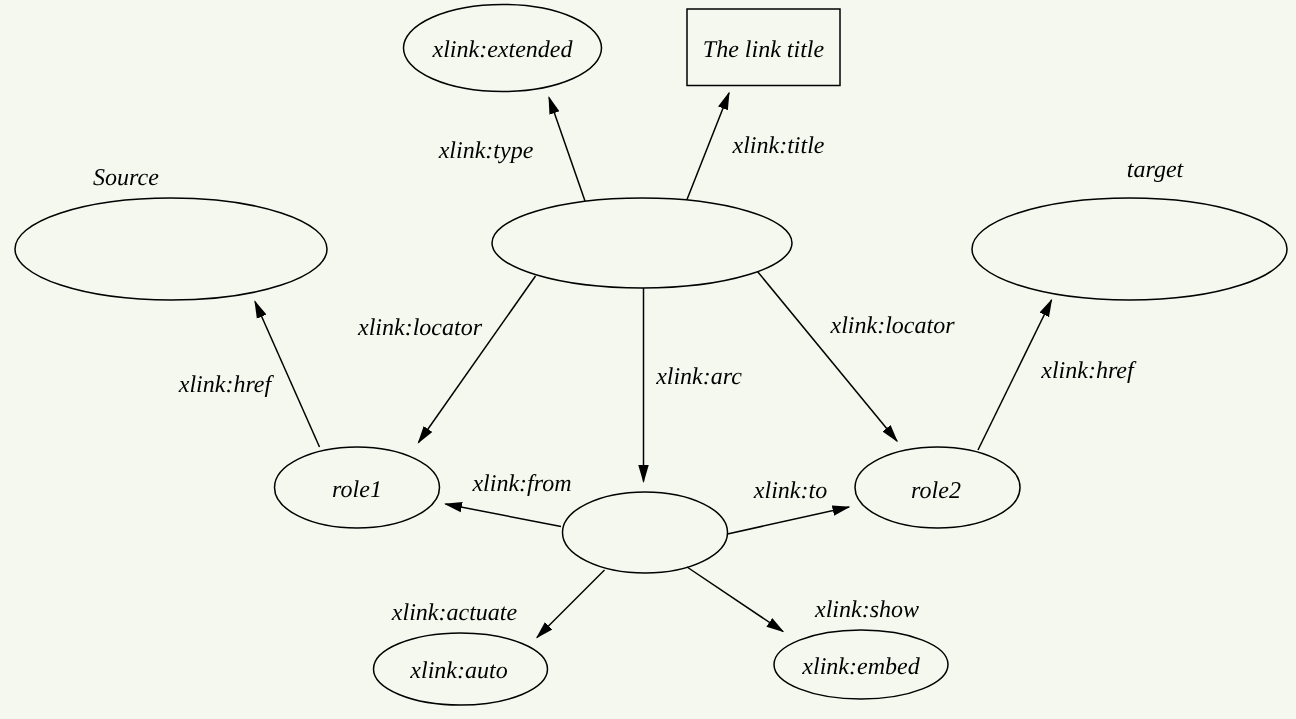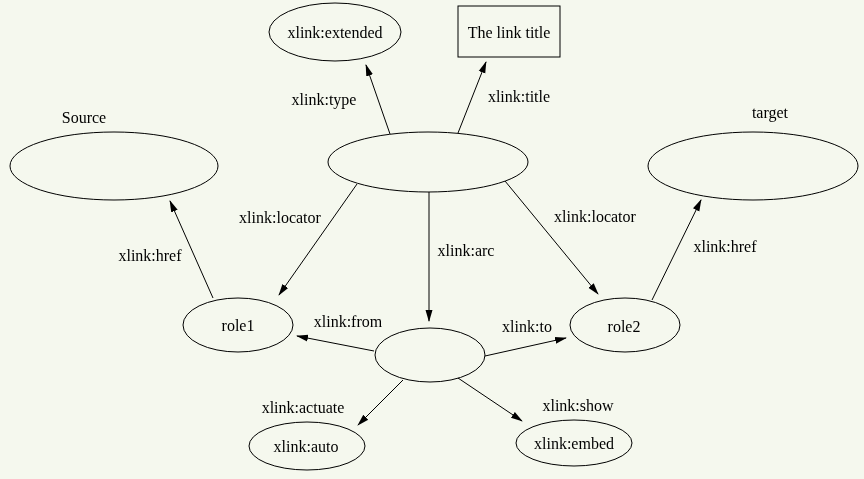--- a/index.html
+++ b/index.html
@@ -9,20 +9,21 @@
     height: 479px;
     overflow: hidden;
   }
   body {
     background: #f5f8ee;
   }
   .diagram-wrap {
     position: relative;
     width: 864px;
     height: 479px;
+    font-style: italic;
   }
   svg {
     display: block;
   }
   .shape {
     fill: none;
     stroke: #000000;
     stroke-width: 1;
   }
   .edge {

